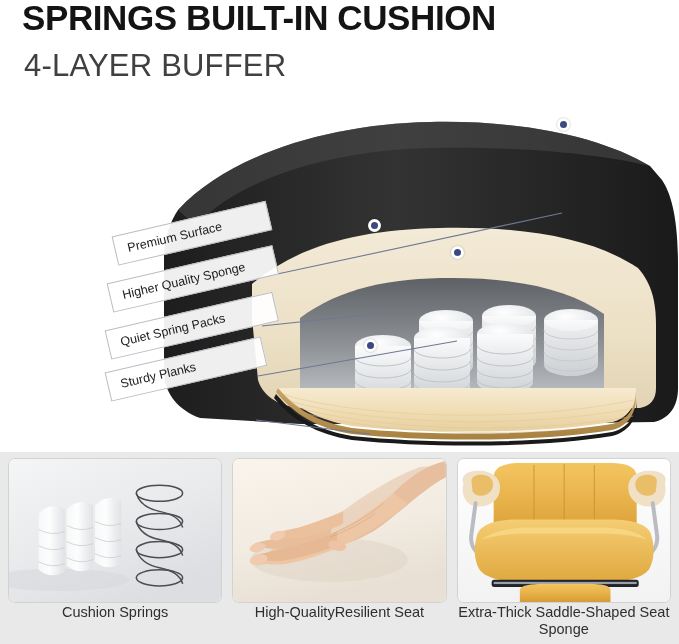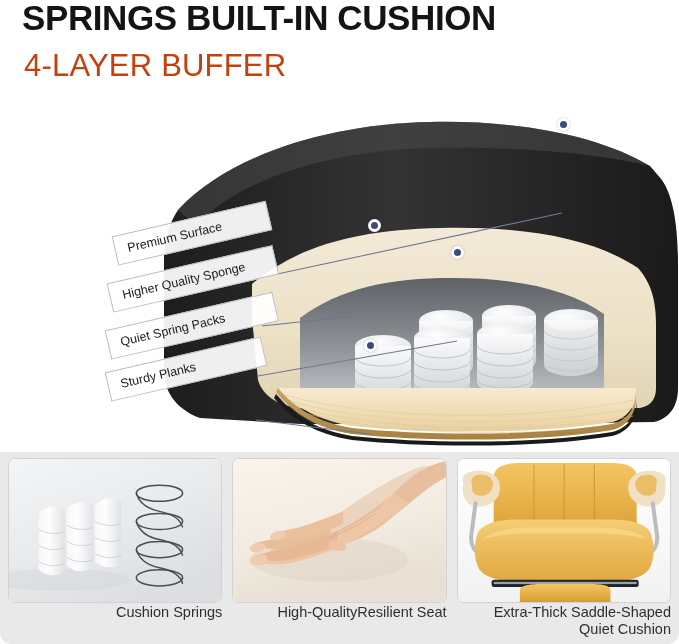--- a/index.html
+++ b/index.html
@@ -3,33 +3,33 @@
 <meta charset="utf-8">
 <style>
   html,body{margin:0;padding:0;}
   body{
     width:679px;height:644px;
     background:#ffffff;
     font-family:"Liberation Sans", sans-serif;
     overflow:hidden;
     position:relative;
   }
-  .page{position:relative;width:679px;height:644px;overflow:hidden;background:#fff;border-radius:11px;}
+  .page{position:relative;width:679px;height:644px;overflow:hidden;background:#fff;}
 
   
   .header{position:absolute;left:0;top:0;width:679px;height:98px;z-index:40;}
   .title{
     position:absolute;left:22px;top:-2px;
     font-size:35px;font-weight:bold;letter-spacing:-0.4px;
     color:#141414;white-space:nowrap;
   }
   .subtitle{
     position:absolute;left:24px;top:48px;
     font-size:31px;font-weight:400;letter-spacing:0.2px;
-    color:#c2410c;white-space:nowrap;
+    color:#404040;white-space:nowrap;
   }
 
   
   .hero{position:absolute;left:0;top:88px;width:679px;height:362px;overflow:hidden;background:#fff;}
   .hero svg{display:block;}
 
   
   .callout{
     position:absolute;
     background:rgba(255,255,255,0.93);
@@ -75,21 +75,21 @@
     flex:1 1 0;position:relative;border:1px solid #d2d2d2;border-radius:7px;
     overflow:hidden;background:#fff;
   }
   .panel svg{display:block;width:100%;height:100%;}
 
   .captions{
     position:absolute;left:0;top:152px;width:679px;
     display:flex;padding:0 8px;box-sizing:border-box;gap:10px;
   }
   .caption{
-    flex:1 1 0;text-align:right;
+    flex:1 1 0;text-align:center;
     font-size:14.5px;color:#2f2f2f;line-height:1.18;
     font-family:"Liberation Sans", sans-serif;
   }
 </style>
 </head>
 <body>
 
 <div class="page">
 
   <div class="header">
@@ -412,17 +412,17 @@
           <path d="M62,130 C62,126 72,124 88,124 L128,124 C144,124 152,126 152,130
                    L152,142 L62,142 Z" fill="url(#p3y)"></path>
         </svg>
       </div>
 
     </div>
 
     <div class="captions">
       <div class="caption">Cushion Springs</div>
       <div class="caption">High-QualityResilient Seat</div>
-      <div class="caption">Extra-Thick Saddle-Shaped Quiet Cushion</div>
+      <div class="caption">Extra-Thick Saddle-Shaped Seat Sponge</div>
     </div>
 
   </div>
 </div>
 
 </body></html>

